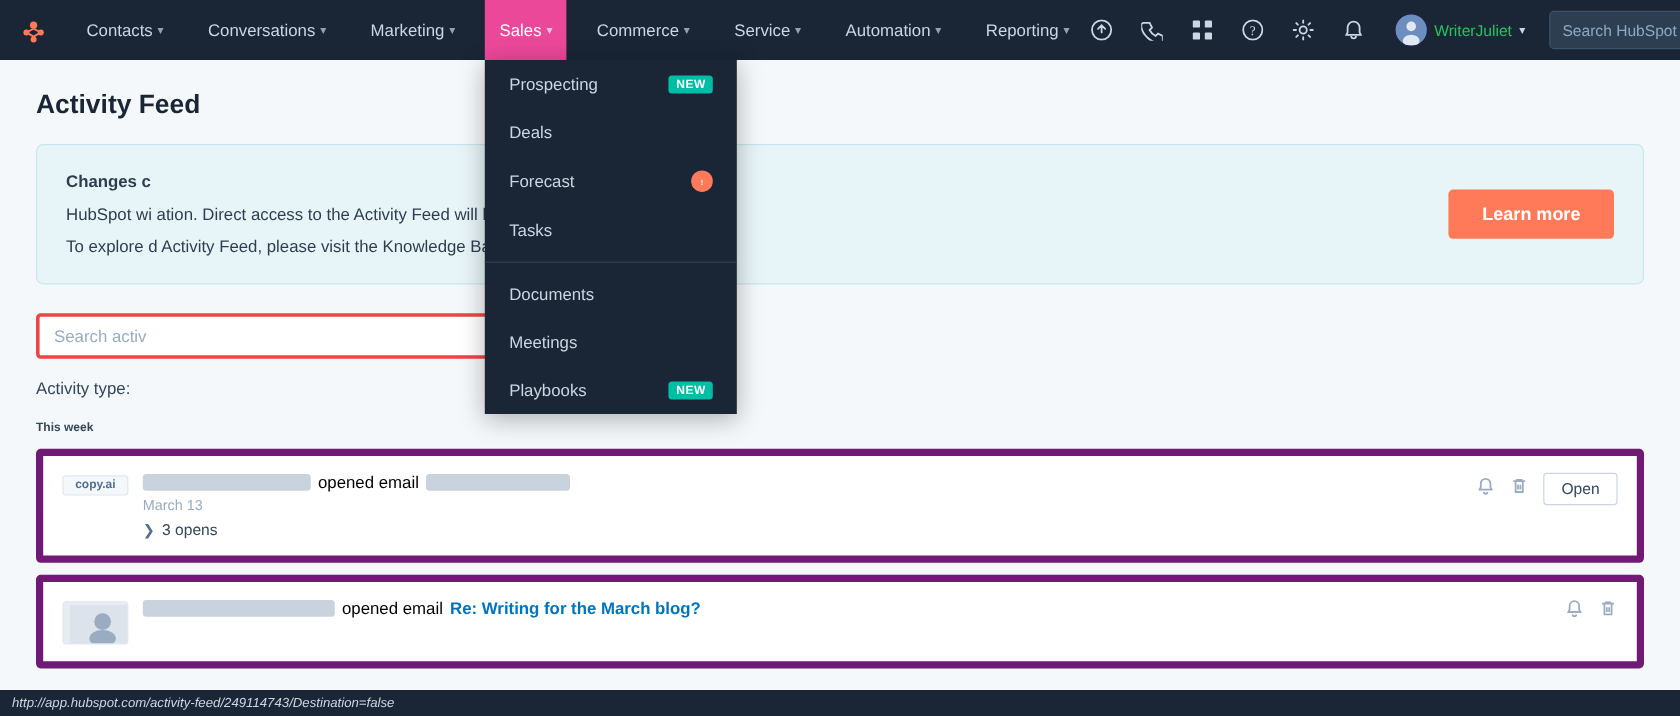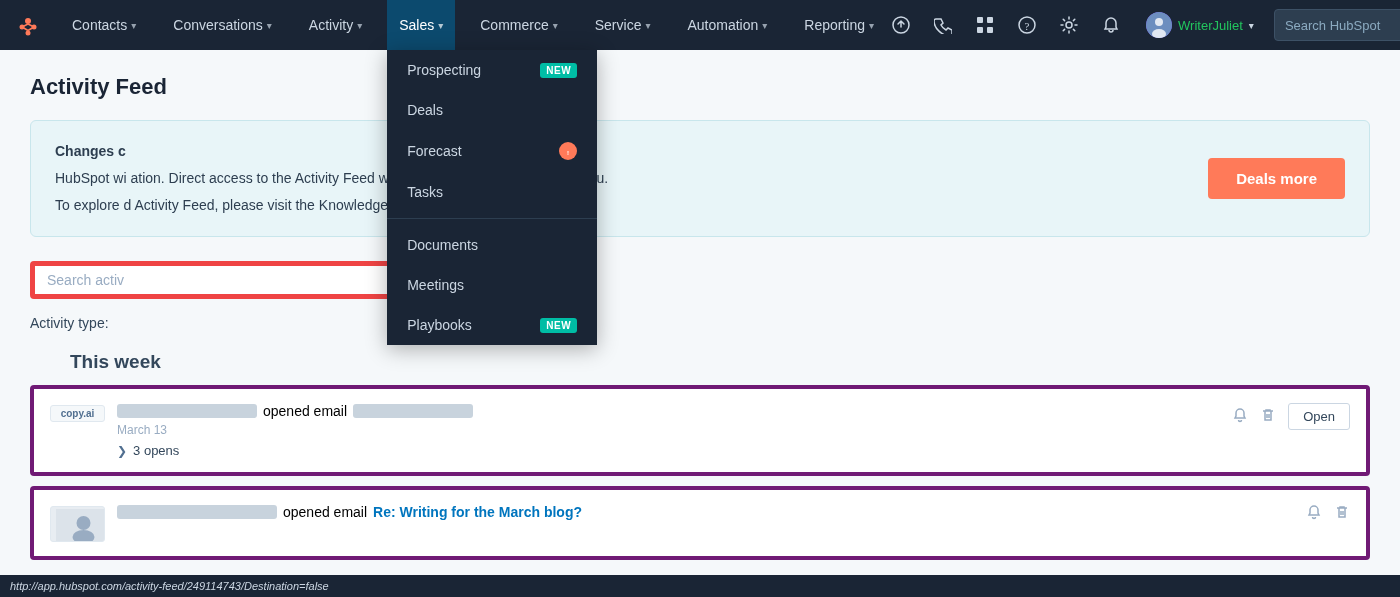--- a/index.html
+++ b/index.html
@@ -37,21 +37,21 @@
       cursor: pointer;
       font-size: 14px;
       gap: 4px;
       position: relative;
     }
     .nav-item:hover, .nav-item.active {
       background: #2d3e50;
       color: #fff;
     }
     .nav-item.active {
-      background: #0c4a6e;
+      background: #ec4899;
     }
     .nav-chevron {
       font-size: 10px;
       opacity: 0.7;
     }
     .topbar-right {
       display: flex;
       align-items: center;
       gap: 12px;
     }
@@ -199,21 +199,21 @@
     }
 
     
     .activity-search-wrap {
       display: flex;
       align-items: center;
       gap: 0;
       margin-bottom: 16px;
     }
     .activity-search {
-      border: 5px solid #ef4444;
+      border: 3px solid #ef4444;
       border-radius: 4px;
       display: flex;
       align-items: center;
       background: #fff;
       width: 440px;
       height: 38px;
       padding: 0 12px;
       gap: 8px;
     }
     .activity-search input {
@@ -239,29 +239,28 @@
     }
     .activity-type-label {
       color: #33475b;
       font-size: 14px;
     }
 
     
     .week-label {
       color: #33475b;
       font-weight: 600;
-      font-size: 19px;
+      font-size: 10px;
       margin-bottom: 12px;
-      margin-left: 40px;
     }
 
     
     .activity-item {
       background: #fff;
-      border: 4px solid #701a75;
+      border: 6px solid #701a75;
       border-radius: 4px;
       padding: 14px 16px;
       margin-bottom: 10px;
       display: flex;
       align-items: flex-start;
       justify-content: space-between;
       gap: 12px;
     }
     .activity-logo {
       font-size: 10px;
@@ -380,21 +379,21 @@
   <nav class="topbar-nav">
     <div class="nav-item">
       <span>Contacts</span>
       <span class="nav-chevron">▾</span>
     </div>
     <div class="nav-item">
       <span>Conversations</span>
       <span class="nav-chevron">▾</span>
     </div>
     <div class="nav-item">
-      <span>Activity</span>
+      <span>Marketing</span>
       <span class="nav-chevron">▾</span>
     </div>
 
     <div class="nav-sales-wrapper">
       <div class="nav-item active">
         <span>Sales</span>
         <span class="nav-chevron">▾</span>
       </div>
 
       <div class="dropdown-menu">
@@ -512,21 +511,21 @@
 
 <div class="page-content">
   <h1 class="page-title">Activity Feed</h1>
 
   <div class="notice-banner">
     <div class="notice-text">
       <p><strong>Changes c</strong></p>
       <p>HubSpot wi ation. Direct access to the Activity Feed will be removed from the main menu.</p>
       <p>To explore d Activity Feed, please visit the Knowledge Base page.</p>
     </div>
-    <button class="learn-more-btn">Deals more</button>
+    <button class="learn-more-btn">Learn more</button>
   </div>
 
   <div class="activity-search-wrap">
     <div class="activity-search">
       <input type="text" placeholder="Search activ" style="">
       <button class="search-icon-btn">
         <svg width="16" height="16" viewBox="0 0 16 16" fill="none" stroke="#516f90" stroke-width="1.8">
           <circle cx="7" cy="7" r="5"></circle>
           <line x1="11" y1="11" x2="15" y2="15" stroke-linecap="round"></line>
         </svg>

